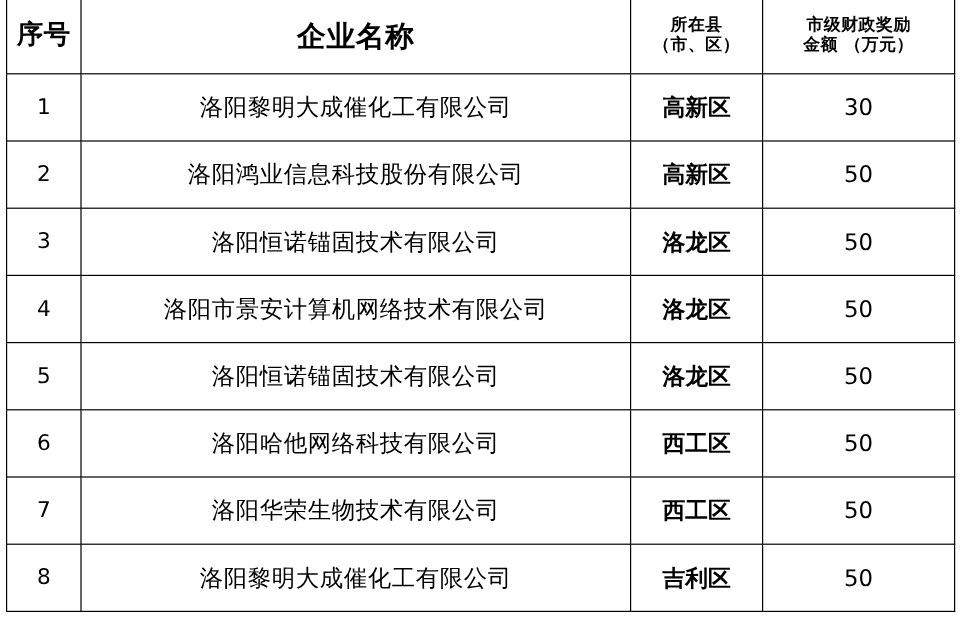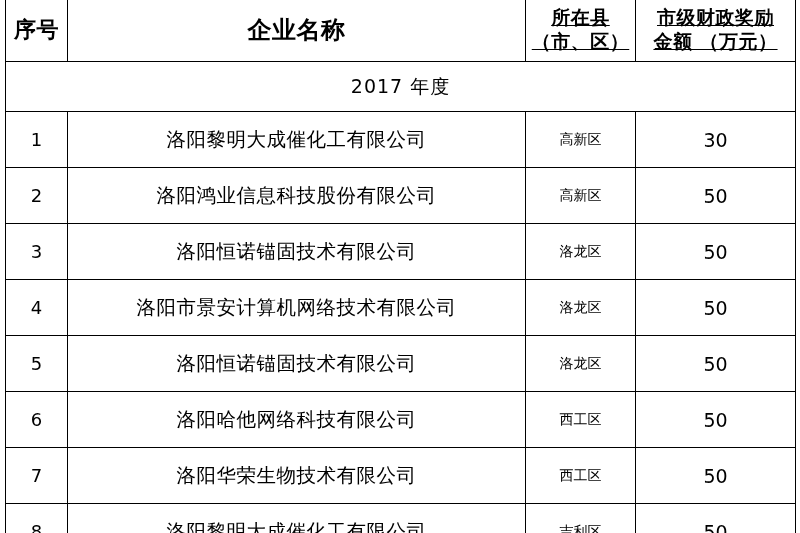--- a/index.html
+++ b/index.html
@@ -45,43 +45,42 @@
     height: 62px;
     font-size: 21px;
     font-weight: bold;
     line-height: 1.25;
     letter-spacing: 0.5px;
   }
   tr.header-row td.h-seq { font-size: 22px; }
   tr.header-row td.h-name { font-size: 24px; }
   tr.header-row td.h-area,
   tr.header-row td.h-amount {
-    font-size: 19px;
+    font-size: 14px;
     padding: 0 2px;
-    text-decoration: underline;
   }
 
   
   tr.section-row td {
     height: 49px;
     font-size: 19px;
     letter-spacing: 1px;
   }
 
   
   tr.data-row td {
     height: 55px;
     font-size: 19px;
   }
   tr.data-row td.d-seq { font-size: 18px; }
   tr.data-row td.d-name {
     font-size: 19.5px;
     letter-spacing: 0.5px;
   }
-  tr.data-row td.d-area { font-size: 14px; }
+  tr.data-row td.d-area { font-size: 19px; font-weight: bold; }
   tr.data-row td.d-amount { font-size: 19px; }
 
   
 </style>
 </head>
 <body>
 
 <div class="sheet">
   <table class="award-table">
     <colgroup>
@@ -97,23 +96,20 @@
         <td class="h-area">
           <div>所在县</div>
           <div>（市、区）</div>
         </td>
         <td class="h-amount">
           <div>市级财政奖励</div>
           <div>金额 （万元）</div>
         </td>
       </tr>
 
-      <tr class="section-row">
-        <td colspan="4">2017 年度</td>
-      </tr>
 
       <tr class="data-row">
         <td class="d-seq">1</td>
         <td class="d-name">洛阳黎明大成催化工有限公司</td>
         <td class="d-area">高新区</td>
         <td class="d-amount">30</td>
       </tr>
       <tr class="data-row">
         <td class="d-seq">2</td>
         <td class="d-name">洛阳鸿业信息科技股份有限公司</td>

